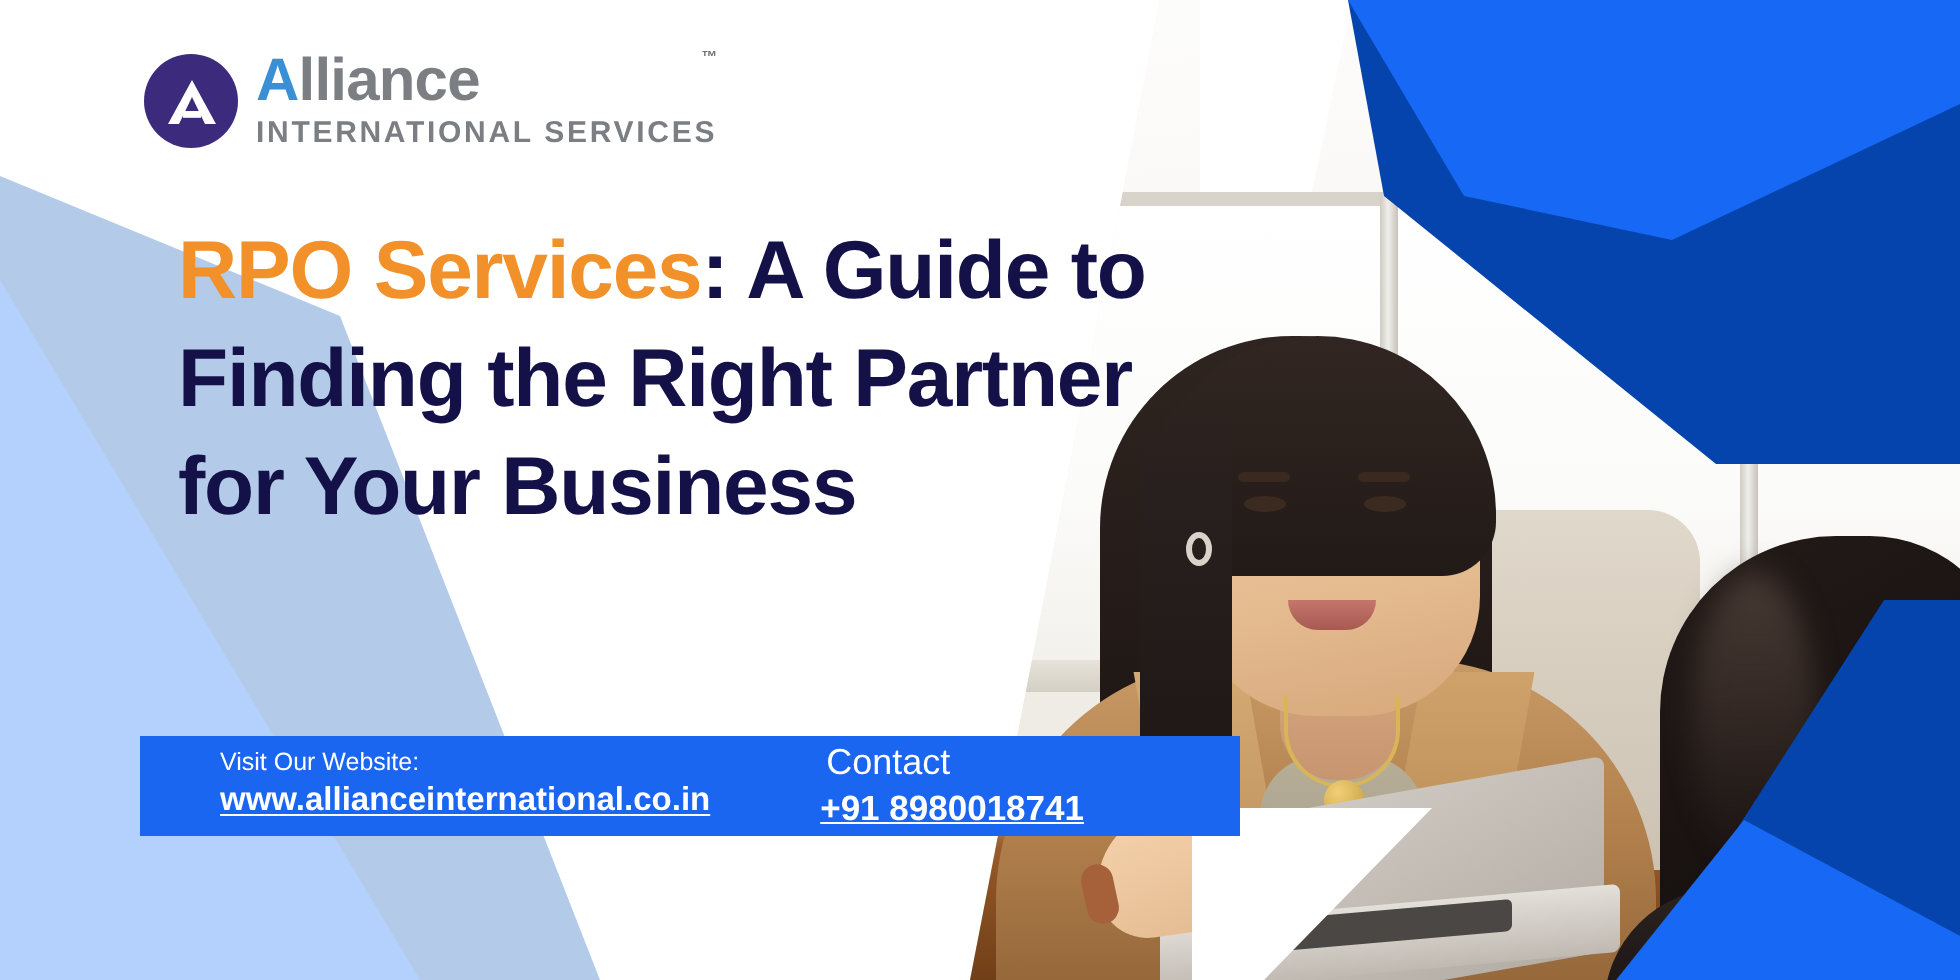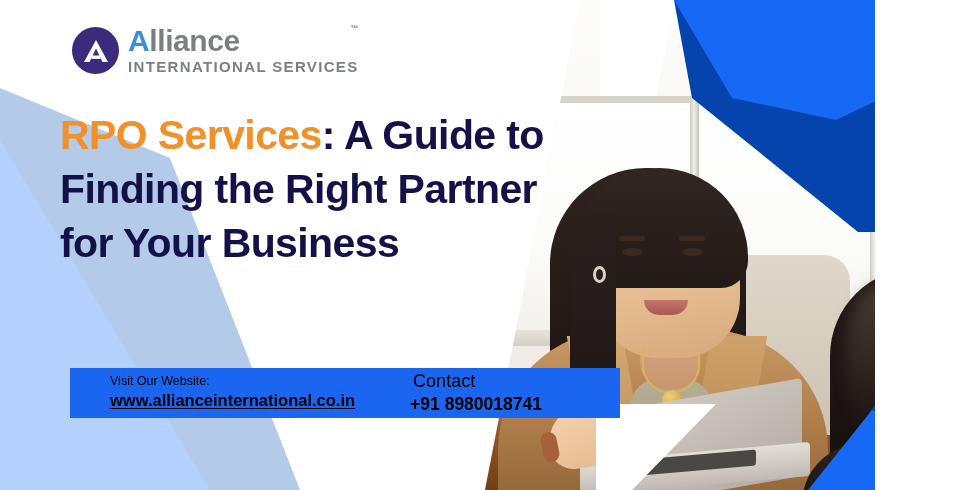--- a/index.html
+++ b/index.html
@@ -3,21 +3,21 @@
 <meta charset="utf-8">
 <style>
   * { margin:0; padding:0; box-sizing:border-box; }
   html, body {
     width:980px; height:490px;
     font-family:"Liberation Sans", sans-serif;
     background:#ffffff; overflow:hidden;
   }
   #banner {
     position:relative;
-    width:875px; height:490px;
+    width:980px; height:490px;
     background:#ffffff;
     overflow:hidden;
   }
 
   
   .photo-panel {
     position:absolute;
     left:430px; top:0;
     width:550px; height:490px;
     clip-path: polygon(150px 0, 550px 0, 550px 490px, 55px 490px);
@@ -257,45 +257,45 @@
     font-size:8px; color:#6e7378; font-weight:700;
   }
   .logo-sub {
     margin-top:2px;
     font-size:15px; font-weight:700; letter-spacing:1.35px;
     color:#7b7f84;
   }
 
   
   .headline {
-    position:absolute; left:60px; top:108px;
+    position:absolute; left:89px; top:108px;
     width:520px;
     font-size:41px; font-weight:800; line-height:1.32;
     letter-spacing:-0.6px;
     color:#141149;
   }
   .hl-accent { color:#f2912a; }
 
   
   .contact-bar {
     position:absolute; left:70px; top:368px;
     width:550px; height:50px;
     background:#1a66f0;
     display:flex; align-items:center;
   }
-  .cb-col { color:#000000; }
+  .cb-col { color:#ffffff; }
   .cb-web { padding-left:40px; }
   .cb-web-label { font-size:12.5px; font-weight:400; line-height:1.25; }
   .cb-web-url {
     font-size:16.5px; font-weight:700; line-height:1.3;
     text-decoration:underline; text-underline-offset:2px;
   }
   .cb-phone { padding-left:55px; }
   .cb-phone-label { font-size:18px; font-weight:400; line-height:1.25; padding-left:3px; }
-  .cb-phone-num { font-size:17.5px; font-weight:700; line-height:1.3; }
+  .cb-phone-num { font-size:17.5px; font-weight:700; line-height:1.3;text-decoration:underline; }
 </style>
 </head>
 <body>
 
 <div id="banner">
 
   <div class="photo-panel">
     <div class="photo-inner">
       <div class="ph-wall"></div>
       <div class="ph-window-band"></div>

